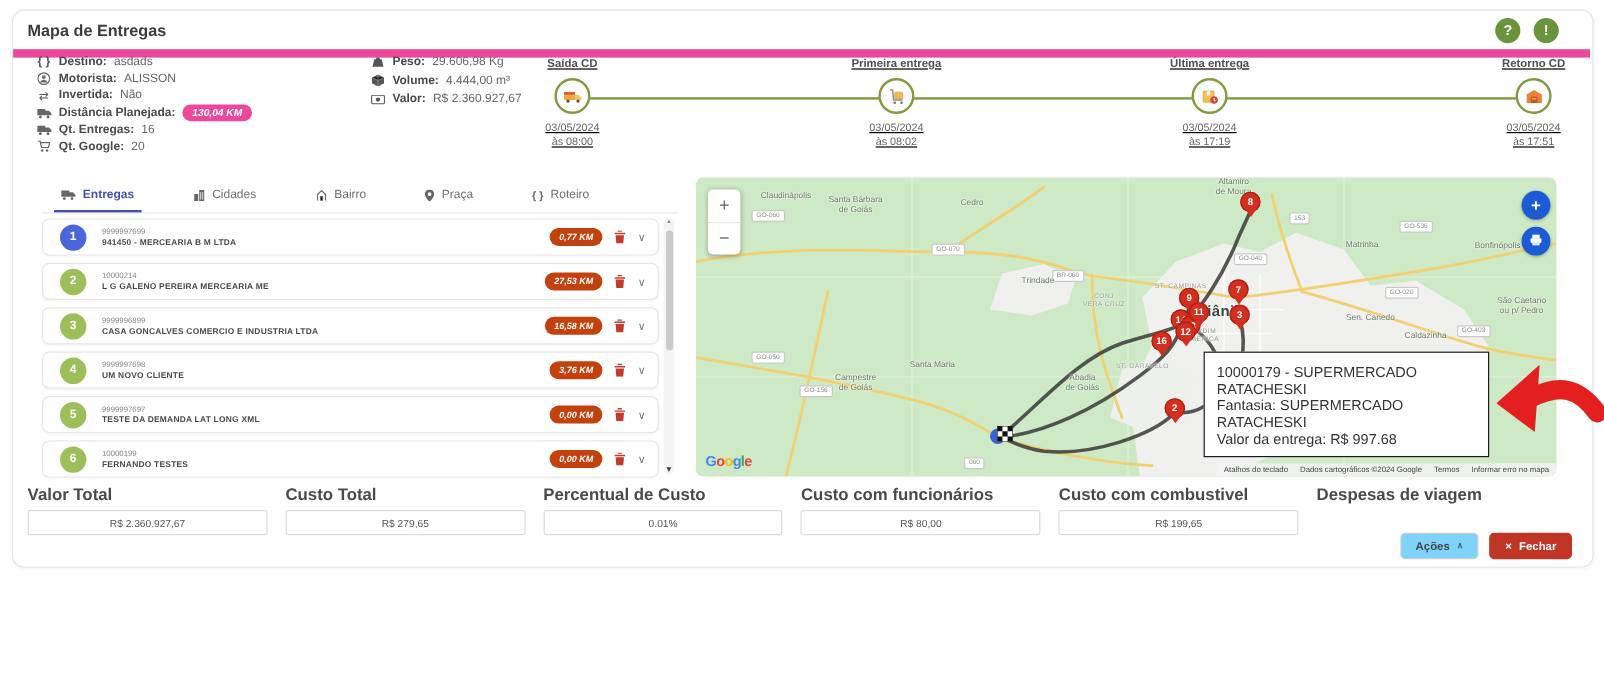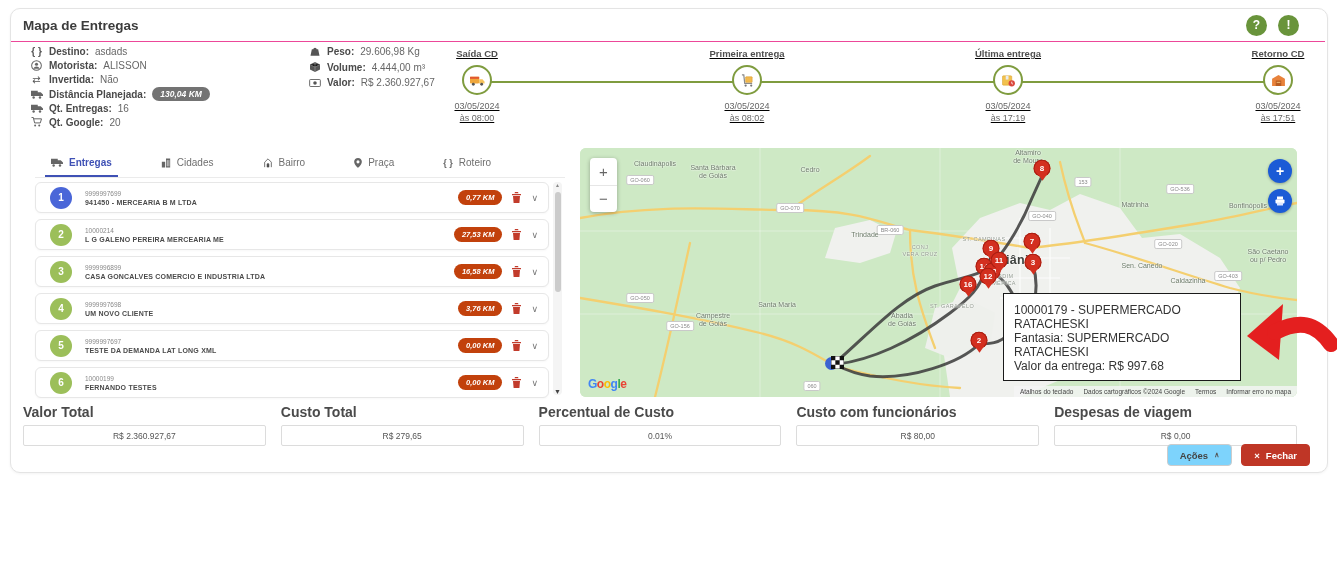--- a/index.html
+++ b/index.html
@@ -2,31 +2,31 @@
 <html><head>
 <meta charset="utf-8">
 <style>
   html,body{margin:0;padding:0;background:#fff;}
   #app{position:relative;width:1337px;height:571px;background:#fff;overflow:hidden;
        font-family:"Liberation Sans",sans-serif;-webkit-font-smoothing:antialiased;}
   
   .card{position:absolute;left:10px;top:8px;width:1316px;height:463px;background:#fff;
         border:1px solid #e4e4e4;border-radius:10px;box-shadow:0 1px 3px rgba(0,0,0,.05);}
   .card-header{position:absolute;left:11px;top:9px;width:1314px;height:32px;
-               border-bottom:1px solid #ec4899;display:flex;align-items:center;}
+               border-bottom:7px solid #ec4899;display:flex;align-items:center;}
   .card-title{margin-left:12px;font-size:13.5px;font-weight:bold;color:#3c3c3c;}
   .header-icons{margin-left:auto;margin-right:26px;display:flex;gap:11px;}
   .round-ico{width:21px;height:21px;border-radius:50%;background:#69943b;color:#fff;
              font-size:12px;font-weight:bold;display:flex;align-items:center;justify-content:center;cursor:pointer;}
   
   .info-col{position:absolute;left:30px;top:46px;display:flex;flex-direction:column;gap:3.2px;font-size:10px;color:#666;}
   .info-row{display:flex;align-items:center;gap:6px;height:11px;}
   .info-row .ic{width:13px;display:flex;justify-content:center;color:#555;font-size:10px;}
   .info-row .lbl{font-weight:bold;color:#4a4a4a;}
-  .badge-km{background:#737373;color:#fff;font-size:8.5px;font-weight:bold;font-style:italic;
+  .badge-km{background:#ec4899;color:#fff;font-size:8.5px;font-weight:bold;font-style:italic;
             border-radius:9px;padding:2px 8px;}
   .load-col{position:absolute;left:308px;top:46px;display:flex;flex-direction:column;gap:4.5px;font-size:10px;color:#666;}
   
   .timeline{position:absolute;left:450px;top:48px;width:870px;height:80px;}
   .tl-line{position:absolute;left:27px;top:33px;width:801px;height:2px;background:#7f9c3f;}
   .stop{position:absolute;top:0;width:130px;transform:translateX(-50%);text-align:center;text-decoration:underline;}
   .stop-label{font-size:9.5px;font-weight:bold;color:#4f4f4f;margin-bottom:6px;}
   .stop-circle{width:26px;height:26px;border:2px solid #7f9c3f;border-radius:50%;background:#fff;
                margin:0 auto;display:flex;align-items:center;justify-content:center;position:relative;z-index:2;}
   .stop-date{font-size:9px;color:#666;margin-top:6px;}
@@ -568,22 +568,25 @@
     </div>
     <div class="tot">
       <div class="tot-label">Percentual de Custo</div>
       <div class="tot-box">0.01%</div>
     </div>
     <div class="tot">
       <div class="tot-label">Custo com funcionários</div>
       <div class="tot-box">R$ 80,00</div>
     </div>
     <div class="tot">
+      <div class="tot-label">Custo com combustivel</div>
+      <div class="tot-box">R$ 199,65</div>
+    </div>
+    <div class="tot">
       <div class="tot-label">Despesas de viagem</div>
-      <div class="tot-box">R$ 0,00</div>
     </div>
   </div>
 
   <div class="actions">
     <div class="btn btn-acoes">
       <span>Ações</span>
       <span class="caret">∧</span>
     </div>
     <div class="btn btn-fechar">
       <span>×</span>

